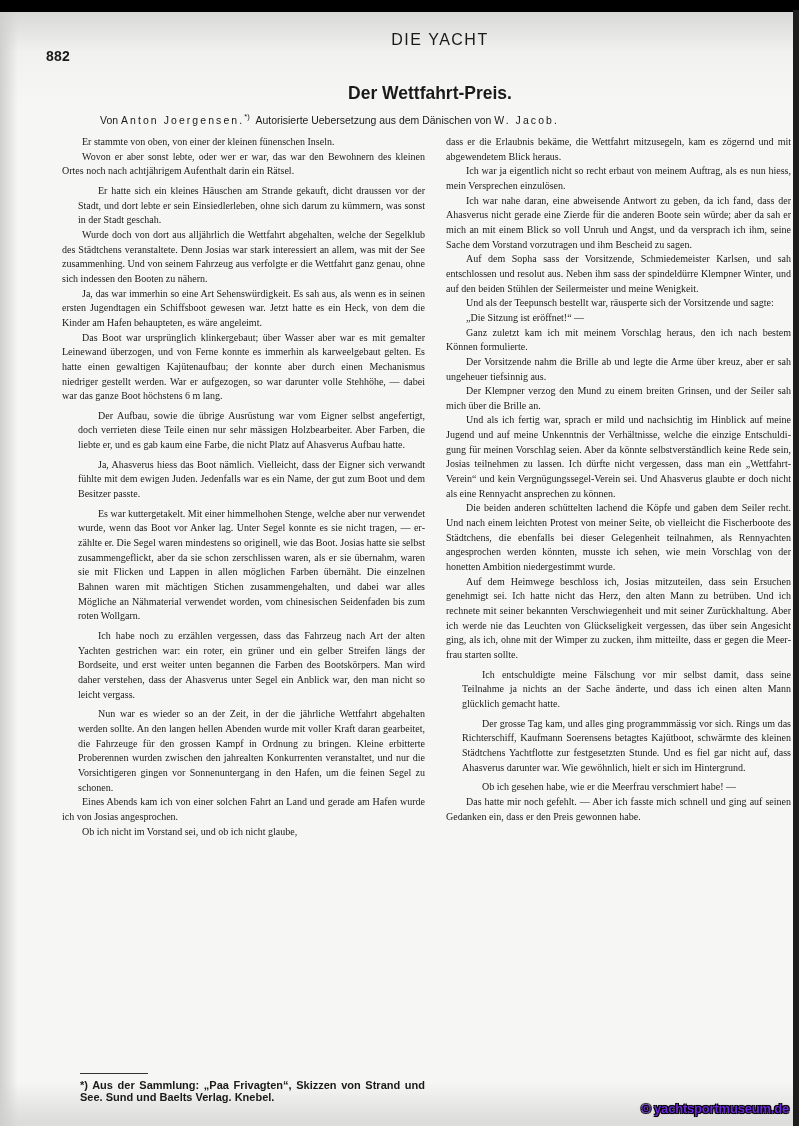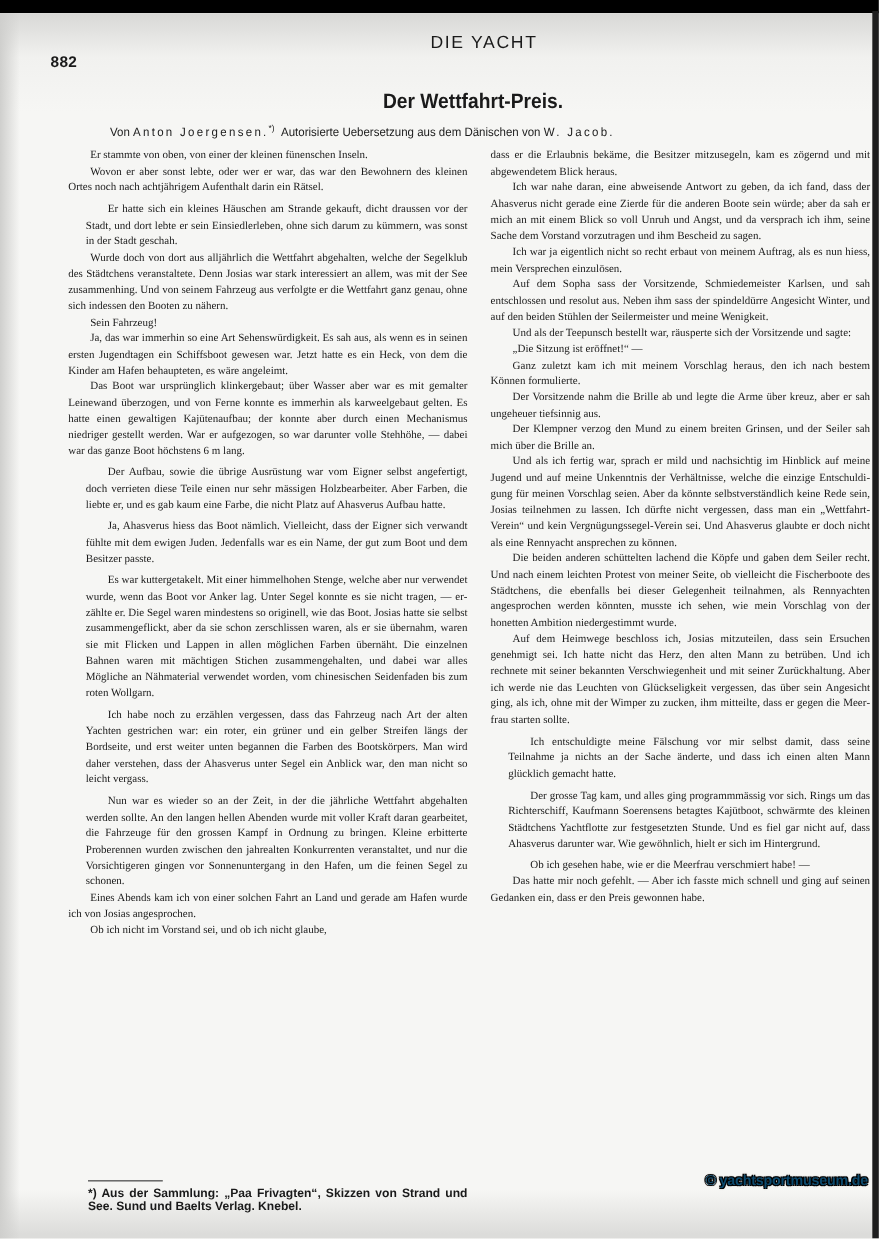--- a/index.html
+++ b/index.html
@@ -30,22 +30,22 @@
   .byline .spaced { letter-spacing: 2.2px; }
   .col { position: absolute; top: 135px; font-size: 10px; line-height: 14.65px; text-align: justify; hyphens: manual; }
   .col-left { left: 62px; width: 363px; }
   .col-right { left: 446px; width: 345px; }
   .col p { margin: 0; text-indent: 20px; }
   .col p.noindent { text-indent: 0; }
   .col p.gap { margin-top: 5px; margin-left: 16px; }
   .footnote-rule { position: absolute; left: 80px; top: 1073px; width: 68px; border-top: 1px solid #333; }
   .footnote { position: absolute; left: 80px; top: 1079px; width: 345px; font-family: "Liberation Sans", sans-serif;
     font-weight: bold; font-size: 11px; line-height: 12px; text-align: justify; }
-  .watermark { position: absolute; right: 10px; top: 1065px; font-family: "Liberation Sans", sans-serif;
-    font-weight: bold; font-size: 13px; color: #0c4a6e; letter-spacing: -0.2px;
+  .watermark { position: absolute; right: 10px; top: 1101px; font-family: "Liberation Sans", sans-serif;
+    font-weight: bold; font-size: 13px; color: #6d28d9; letter-spacing: -0.2px;
     text-shadow: -1px -1px 0 #000, 1px -1px 0 #000, -1px 1px 0 #000, 1px 1px 0 #000, 0 0 2px #000; }
 </style>
 </head>
 <body>
 
 <div class="top-band"></div>
 <div class="page-bg"></div>
 <div class="left-shade"></div>
 <div class="right-edge"></div>
 
@@ -56,37 +56,36 @@
 
 <div class="byline">
   <span>Von </span><span class="spaced">Anton Joergensen.</span><sup style="font-size:8px">*)</sup>&nbsp;&nbsp;<span>Autorisierte Uebersetzung aus dem Dänischen von </span><span class="spaced">W. Jacob.</span>
 </div>
 
 <div class="col col-left">
   <p>Er stammte von oben, von einer der kleinen fünenschen Inseln.</p>
   <p>Wovon er aber sonst lebte, oder wer er war, das war den Bewohnern des kleinen Ortes noch nach achtjährigem Aufenthalt darin ein Rätsel.</p>
   <p class="gap">Er hatte sich ein kleines Häuschen am Strande ge­kauft, dicht draussen vor der Stadt, und dort lebte er sein Einsiedlerleben, ohne sich darum zu kümmern, was sonst in der Stadt geschah.</p>
   <p>Wurde doch von dort aus alljährlich die Wettfahrt ab­gehalten, welche der Segelklub des Städtchens veranstaltete. Denn Josias war stark interessiert an allem, was mit der See zusammenhing. Und von seinem Fahrzeug aus verfolgte er die Wettfahrt ganz genau, ohne sich indessen den Booten zu nähern.</p>
-  <p>Sein Fahrzeug!</p>
   <p>Ja, das war immerhin so eine Art Sehenswürdigkeit. Es sah aus, als wenn es in seinen ersten Jugendtagen ein Schiffsboot gewesen war. Jetzt hatte es ein Heck, von dem die Kinder am Hafen behaupteten, es wäre angeleimt.</p>
   <p>Das Boot war ursprünglich klinkergebaut; über Wasser aber war es mit gemalter Leinewand überzogen, und von Ferne konnte es immerhin als karweelgebaut gelten. Es hatte einen gewaltigen Kajütenaufbau; der konnte aber durch einen Mechanismus niedriger gestellt werden. War er aufgezogen, so war darunter volle Stehhöhe, — dabei war das ganze Boot höchstens 6 m lang.</p>
   <p class="gap">Der Aufbau, sowie die übrige Ausrüstung war vom Eigner selbst angefertigt, doch verrieten diese Teile einen nur sehr mässigen Holzbearbeiter. Aber Farben, die liebte er, und es gab kaum eine Farbe, die nicht Platz auf Ahas­verus Aufbau hatte.</p>
   <p class="gap">Ja, Ahasverus hiess das Boot nämlich. Vielleicht, dass der Eigner sich verwandt fühlte mit dem ewigen Juden. Jedenfalls war es ein Name, der gut zum Boot und dem Besitzer passte.</p>
   <p class="gap">Es war kuttergetakelt. Mit einer himmelhohen Stenge, welche aber nur verwendet wurde, wenn das Boot vor Anker lag. Unter Segel konnte es sie nicht tragen, — er­zählte er. Die Segel waren mindestens so originell, wie das Boot. Josias hatte sie selbst zusammengeflickt, aber da sie schon zerschlissen waren, als er sie übernahm, waren sie mit Flicken und Lappen in allen möglichen Farben über­näht. Die einzelnen Bahnen waren mit mächtigen Stichen zusammengehalten, und dabei war alles Mögliche an Näh­material verwendet worden, vom chinesischen Seidenfaden bis zum roten Wollgarn.</p>
   <p class="gap">Ich habe noch zu erzählen vergessen, dass das Fahr­zeug nach Art der alten Yachten gestrichen war: ein roter, ein grüner und ein gelber Streifen längs der Bordseite, und erst weiter unten begannen die Farben des Bootskörpers. Man wird daher verstehen, dass der Ahasverus unter Segel ein Anblick war, den man nicht so leicht vergass.</p>
   <p class="gap">Nun war es wieder so an der Zeit, in der die jährliche Wettfahrt abgehalten werden sollte. An den langen hellen Abenden wurde mit voller Kraft daran gearbeitet, die Fahr­zeuge für den grossen Kampf in Ordnung zu bringen. Kleine erbitterte Proberennen wurden zwischen den jahrealten Kon­kurrenten veranstaltet, und nur die Vorsichtigeren gingen vor Sonnenuntergang in den Hafen, um die feinen Segel zu schonen.</p>
   <p>Eines Abends kam ich von einer solchen Fahrt an Land und gerade am Hafen wurde ich von Josias ange­sprochen.</p>
   <p>Ob ich nicht im Vorstand sei, und ob ich nicht glaube,</p>
 </div>
 
 <div class="col col-right">
-  <p class="noindent">dass er die Erlaubnis bekäme, die Besitzer mitzusegeln, kam es zögernd und mit abgewendetem Blick heraus.</p>
+  <p class="noindent">dass er die Erlaubnis bekäme, die Wettfahrt mitzusegeln, kam es zögernd und mit abgewendetem Blick heraus.</p>
+  <p>Ich war ja eigentlich nicht so recht erbaut von meinem Auftrag, als es nun hiess, mein Versprechen einzulösen.</p>
   <p>Ich war nahe daran, eine abweisende Antwort zu geben, da ich fand, dass der Ahasverus nicht gerade eine Zierde für die anderen Boote sein würde; aber da sah er mich an mit einem Blick so voll Unruh und Angst, und da versprach ich ihm, seine Sache dem Vorstand vorzutragen und ihm Bescheid zu sagen.</p>
-  <p>Ich war ja eigentlich nicht so recht erbaut von meinem Auftrag, als es nun hiess, mein Versprechen einzulösen.</p>
-  <p>Auf dem Sopha sass der Vorsitzende, Schmiedemeister Karlsen, und sah entschlossen und resolut aus. Neben ihm sass der spindeldürre Angesicht Winter, und auf den beiden Stühlen der Seilermeister und meine Wenigkeit.</p>
+  <p>Auf dem Sopha sass der Vorsitzende, Schmiedemeister Karlsen, und sah entschlossen und resolut aus. Neben ihm sass der spindeldürre Klempner Winter, und auf den beiden Stühlen der Seilermeister und meine Wenigkeit.</p>
   <p>Und als der Teepunsch bestellt war, räusperte sich der Vorsitzende und sagte:</p>
   <p>„Die Sitzung ist eröffnet!“ —</p>
   <p>Ganz zuletzt kam ich mit meinem Vorschlag heraus, den ich nach bestem Können formulierte.</p>
   <p>Der Vorsitzende nahm die Brille ab und legte die Arme über kreuz, aber er sah ungeheuer tiefsinnig aus.</p>
   <p>Der Klempner verzog den Mund zu einem breiten Grinsen, und der Seiler sah mich über die Brille an.</p>
   <p>Und als ich fertig war, sprach er mild und nach­sichtig im Hinblick auf meine Jugend und auf meine Un­kenntnis der Verhältnisse, welche die einzige Entschuldi­gung für meinen Vorschlag seien. Aber da könnte selbst­verständlich keine Rede sein, Josias teilnehmen zu lassen. Ich dürfte nicht vergessen, dass man ein „Wettfahrt-Verein“ und kein Vergnügungssegel-Verein sei. Und Ahasverus glaubte er doch nicht als eine Rennyacht ansprechen zu können.</p>
   <p>Die beiden anderen schüttelten lachend die Köpfe und gaben dem Seiler recht. Und nach einem leichten Protest von meiner Seite, ob vielleicht die Fischerboote des Städt­chens, die ebenfalls bei dieser Gelegenheit teilnahmen, als Rennyachten angesprochen werden könnten, musste ich sehen, wie mein Vorschlag von der honetten Ambition niedergestimmt wurde.</p>
   <p>Auf dem Heimwege beschloss ich, Josias mitzuteilen, dass sein Ersuchen genehmigt sei. Ich hatte nicht das Herz, den alten Mann zu betrüben. Und ich rechnete mit seiner bekannten Verschwiegenheit und mit seiner Zurückhaltung. Aber ich werde nie das Leuchten von Glückseligkeit ver­gessen, das über sein Angesicht ging, als ich, ohne mit der Wimper zu zucken, ihm mitteilte, dass er gegen die Meer­frau starten sollte.</p>
   <p class="gap">Ich entschuldigte meine Fälschung vor mir selbst damit, dass seine Teilnahme ja nichts an der Sache änderte, und dass ich einen alten Mann glücklich gemacht hatte.</p>
   <p class="gap">Der grosse Tag kam, und alles ging programmmässig vor sich. Rings um das Richterschiff, Kaufmann Soerensens be­tagtes Kajütboot, schwärmte des kleinen Städtchens Yacht­flotte zur festgesetzten Stunde. Und es fiel gar nicht auf, dass Ahasverus darunter war. Wie gewöhnlich, hielt er sich im Hintergrund.</p>

